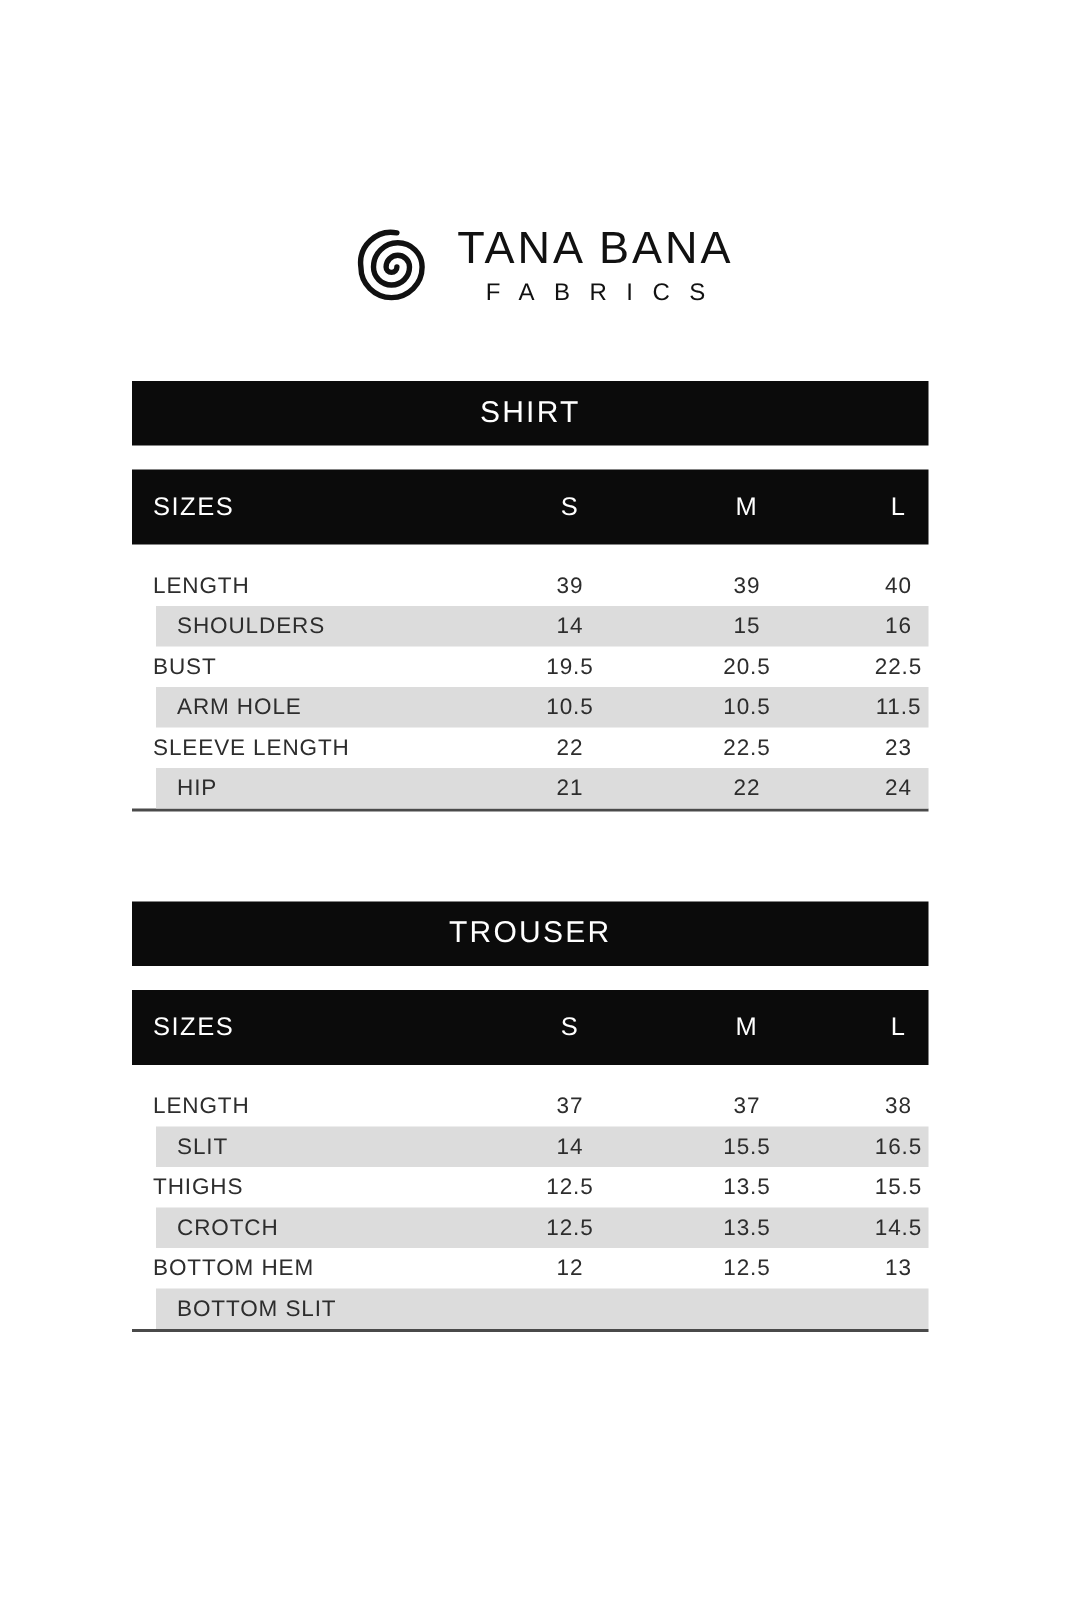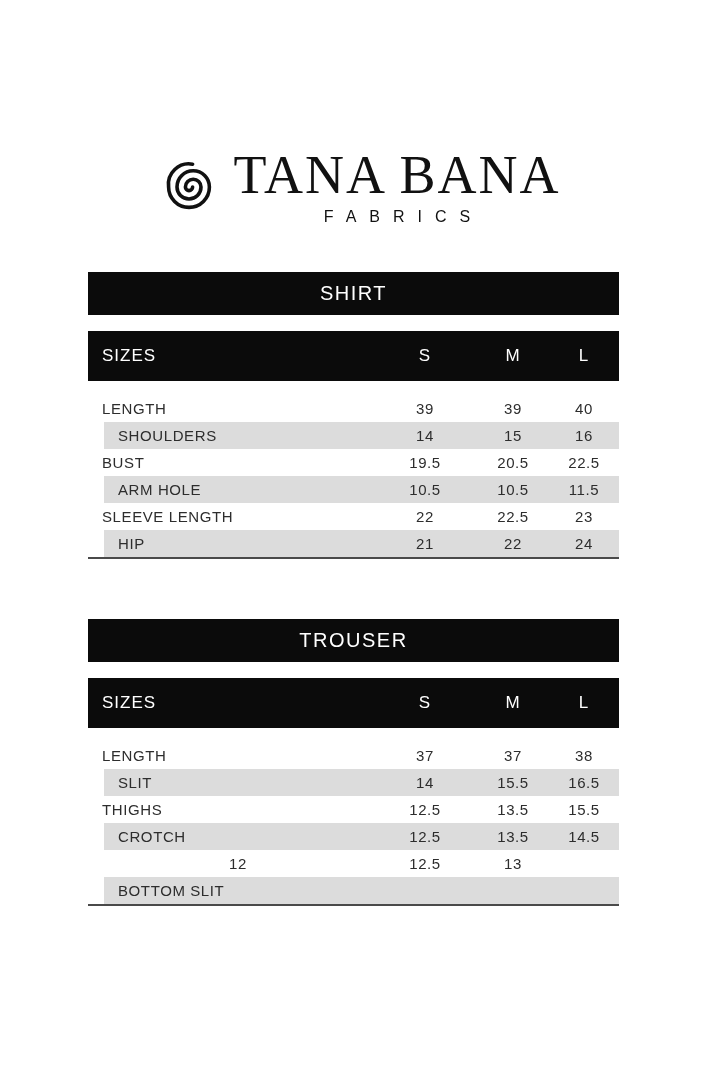--- a/index.html
+++ b/index.html
@@ -25,22 +25,22 @@
   .logo-wrap{
     margin-top:148px;
     display:flex;
     align-items:center;
     justify-content:center;
     gap:14px;
   }
   .logo-icon{width:60px;height:60px;flex:0 0 auto;}
   .logo-text{display:flex;flex-direction:column;align-items:center;}
   .brand-name{
-    font-family:Liberation Serif, serif;
-    font-size:54px;
+    font-family:Liberation Sans, sans-serif;
+    font-size:30px;
     line-height:1.0;
     letter-spacing:2px;
     color:var(--logo-ink);
     white-space:nowrap;
   }
   .brand-sub{
     font-size:16px;
     letter-spacing:13px;
     margin-right:-13px; 
     margin-top:6px;
@@ -70,22 +70,22 @@
     height:50px;
     background:var(--bar-bg);
     color:var(--bar-text);
     font-size:17px;
     letter-spacing:1px;
     font-weight:500;
   }
   .grid{
     display:grid;
     grid-template-columns:1fr 74px 102px 40px;
-    padding-right:15px;
     align-items:center;
+    gap:30px;
   }
   .cell-label{
     padding-left:14px;
     text-align:left;
   }
   .cell-num{text-align:center;}
   .rows{
     margin-top:14px;
     border-bottom:2px solid var(--border-dark);
   }
@@ -199,20 +199,21 @@
           <span class="cell-num">13.5</span>
           <span class="cell-num">15.5</span>
         </div>
         <div class="row alt grid">
           <span class="cell-label">CROTCH</span>
           <span class="cell-num">12.5</span>
           <span class="cell-num">13.5</span>
           <span class="cell-num">14.5</span>
         </div>
         <div class="row grid">
+          <span class="cell-label">BOTTOM HEM</span>
           <span class="cell-num">12</span>
           <span class="cell-num">12.5</span>
           <span class="cell-num">13</span>
         </div>
         <div class="row alt grid">
           <span class="cell-label">BOTTOM SLIT</span>
           <span class="cell-num"></span>
           <span class="cell-num"></span>
           <span class="cell-num"></span>
         </div>

